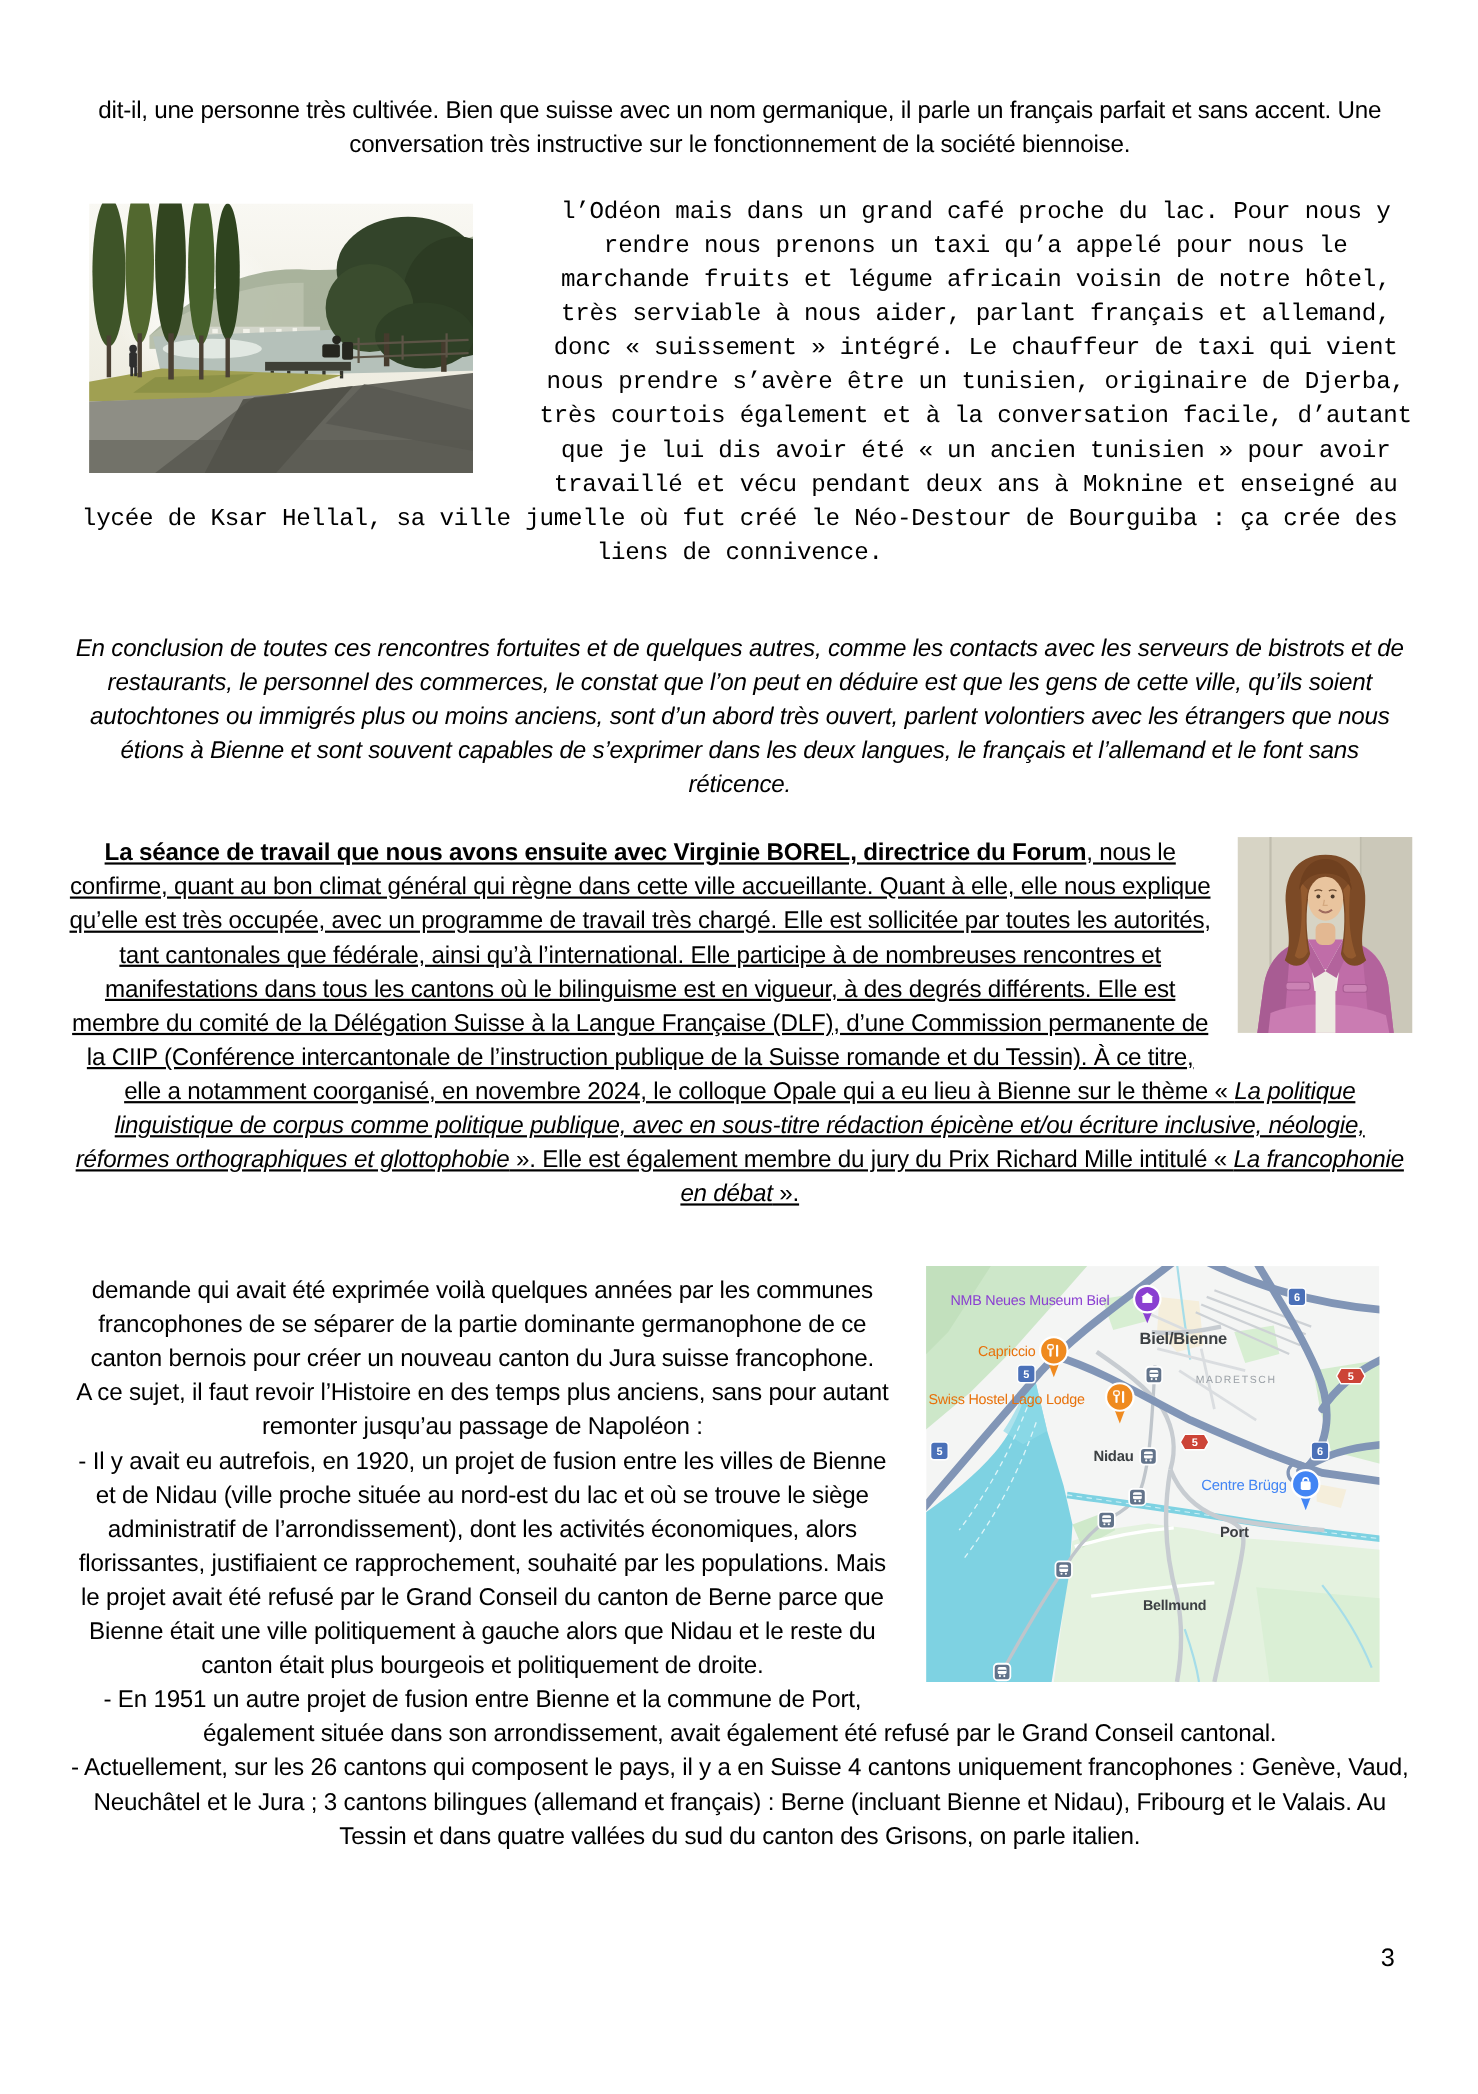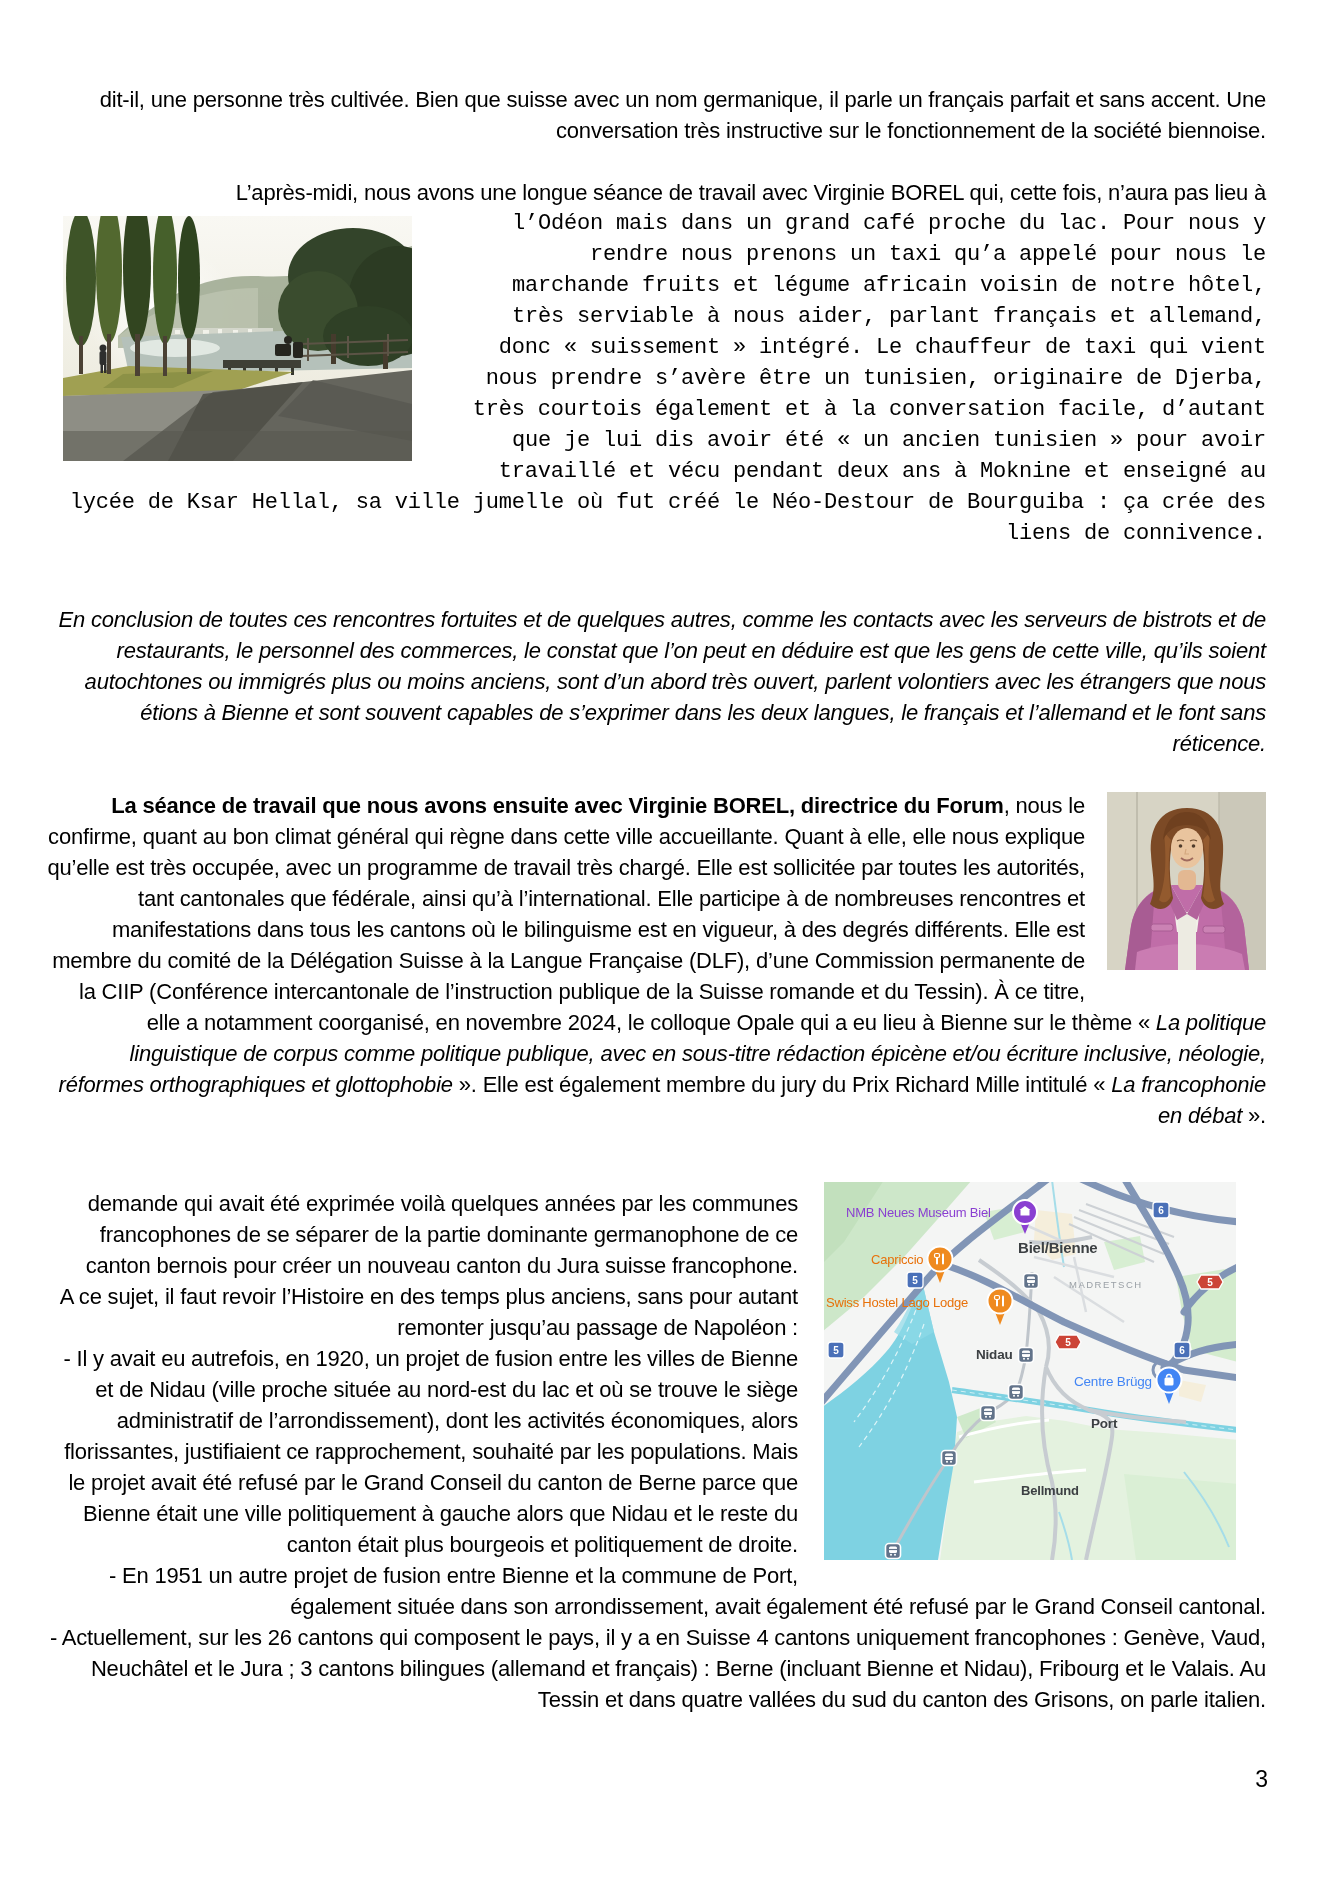--- a/index.html
+++ b/index.html
@@ -1,44 +1,43 @@
 <!DOCTYPE html>
 <html><head>
 <meta charset="utf-8">
 <style>
   html,body{margin:0;padding:0;background:#ffffff;}
   .page{position:relative;width:1344px;height:1904px;background:#ffffff;overflow:hidden;
         font-family:"Liberation Sans",sans-serif;color:#000;}
-  .content{position:absolute;left:43px;top:84px;width:1223px;
-           font-size:22px;line-height:31px;letter-spacing:-0.2px;text-align:right;}
+  .content{position:absolute;left:61px;top:84px;width:1223px;
+           font-size:22px;line-height:31px;letter-spacing:-0.2px;text-align:center;}
   .para{margin:0 0 31px 0;}
   .p2l1{margin-bottom:0;}
   .p2rest{margin-bottom:55px;font-family:Liberation Mono, monospace;}
-  .p4{margin-bottom:57px;}
+  .p4{margin-bottom:57px;text-decoration:underline;}
   .p5l1{margin-bottom:0;}
   .p5rest{margin-bottom:0;}
   .b{font-weight:bold;}
   .i{font-style:italic;}
   .prewrap{white-space:pre-wrap;}
   .clr{clear:both;font-style:italic;}
   .photo1{float:left;width:349px;height:245px;margin:8px 60px 10px 20px;display:block;}
   .portrait{float:right;width:159px;height:178px;margin:2px 0 14px 22px;display:block;}
   .mapfig{float:right;width:412px;height:378px;margin:-6px 30px 8px 26px;display:block;}
   .pagenum{position:absolute;top:1766px;right:76px;font-size:23px;line-height:26px;}
   svg text{font-family:"Liberation Sans",sans-serif;}
 </style>
 </head>
 <body>
 
 <div class="page">
   <div class="content">
 
     <p class="para">dit-il, une personne très cultivée. Bien que suisse avec un nom germanique, il parle un français parfait et sans accent. Une conversation très instructive sur le fonctionnement de la société biennoise.</p>
 
-    <p class="para p2l1">L’après-midi, nous avons une longue séance de travail avec Virginie BOREL qui, cette fois, n’aura pas lieu à</p>
 
     <div class="para p2rest">
       
       <svg class="photo1" viewBox="0 0 349 245" preserveAspectRatio="none" aria-hidden="true">
         <defs>
           <linearGradient id="sky" x1="0" y1="0" x2="0" y2="1">
             <stop offset="0" stop-color="#f9f8f3"></stop>
               <stop offset="1" stop-color="#e9e7d8"></stop>
           </linearGradient>
           <radialGradient id="glow" cx="0.5" cy="0.5" r="0.5">

